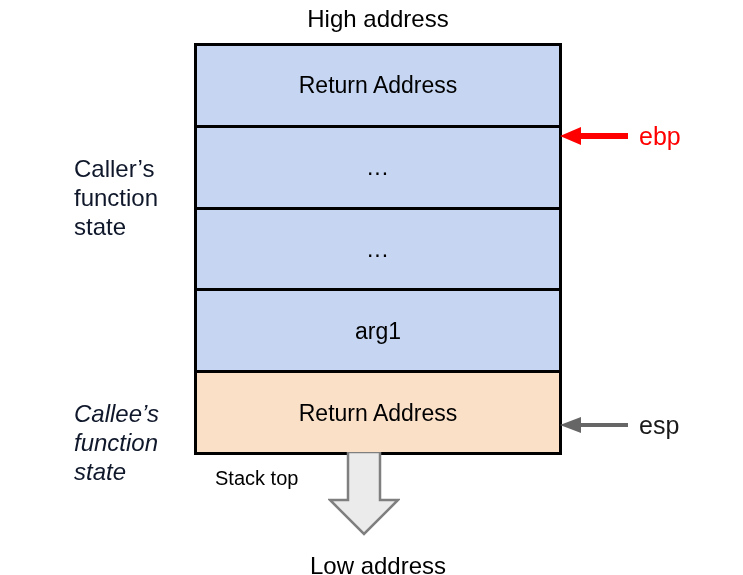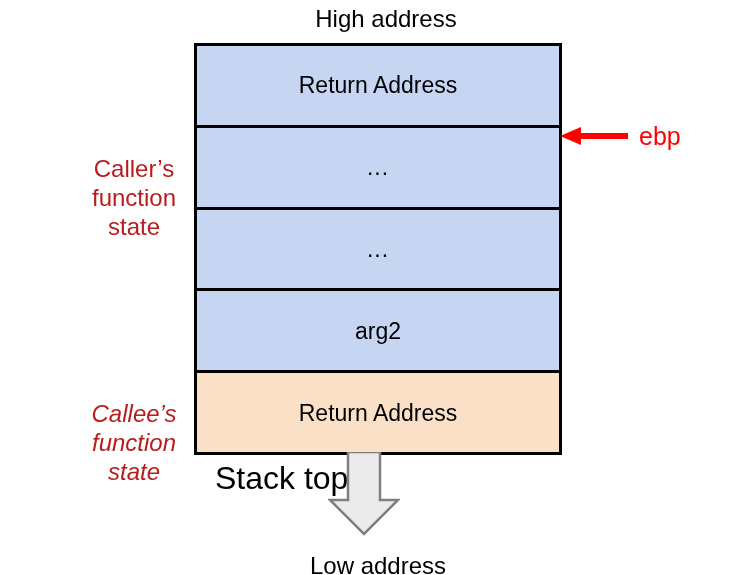--- a/index.html
+++ b/index.html
@@ -28,21 +28,21 @@
   
   .heading {
     position: absolute;
     font-size: 24px;
     line-height: 28px;
     color: #000;
     white-space: nowrap;
     text-align: center;
   }
   #high-address-label {
-    left: 202px;
+    left: 194px;
     top: 5px;
     width: 368px;
   }
   #low-address-label {
     left: 194px;
     top: 552px;
     width: 368px;
     text-align: center;
   }
 
@@ -81,22 +81,22 @@
   .stack-row.ellipsis {
     font-size: 23px;
     letter-spacing: 1px;
   }
 
   
   .side-label {
     position: absolute;
     font-size: 24px;
     line-height: 29px;
-    color: #b91c1c;
-    text-align: center;
+    color: #0f172a;
+    text-align: left;
     white-space: pre-line;
   }
   #caller-state-label {
     left: 74px;
     top: 154px;
     width: 120px;
   }
   #callee-state-label {
     left: 74px;
     top: 399px;
@@ -124,21 +124,21 @@
     white-space: nowrap;
   }
   #ebp-pointer .pointer-text { color: #ff0000; }
   #esp-pointer .pointer-text { color: #1a1a1a; }
 
   
   #stack-top-label {
     position: absolute;
     left: 215px;
     top: 464px;
-    font-size: 32px;
+    font-size: 20px;
     line-height: 28px;
     color: #000;
     white-space: nowrap;
   }
 
   
   #growth-arrow {
     position: absolute;
     left: 328px;
     top: 452px;
@@ -158,31 +158,37 @@
 state</div>
 
   <div class="side-label" id="callee-state-label">Callee’s
 function
 state</div>
 
   <div id="stack-table">
     <div class="stack-row">Return Address</div>
     <div class="stack-row ellipsis">...</div>
     <div class="stack-row ellipsis">...</div>
-    <div class="stack-row">arg2</div>
+    <div class="stack-row">arg1</div>
     <div class="stack-row callee">Return Address</div>
   </div>
 
   <div class="pointer-arrow" id="ebp-pointer">
     <svg class="arrow-svg" width="68" height="26" viewBox="0 0 68 26">
       <path d="M0 13 L21 4 L21 10 L68 10 L68 16 L21 16 L21 22 Z" fill="#ff0000"></path>
     </svg>
     <span class="pointer-text">ebp</span>
   </div>
 
+  <div class="pointer-arrow" id="esp-pointer">
+    <svg class="arrow-svg" width="68" height="26" viewBox="0 0 68 26">
+      <path d="M0 13 L21 5 L21 11 L68 11 L68 15 L21 15 L21 21 Z" fill="#666666"></path>
+    </svg>
+    <span class="pointer-text">esp</span>
+  </div>
 
   <div id="stack-top-label">Stack top</div>
 
   <svg id="growth-arrow" viewBox="0 0 72 84">
     <path d="M20 0 L52 0 L52 48 L70 48 L36 82 L2 48 L20 48 Z" fill="#ebebeb" stroke="#7f7f7f" stroke-width="2.5" stroke-linejoin="miter"></path>
   </svg>
 
   <div class="heading" id="low-address-label">Low address</div>
 
 </div>

